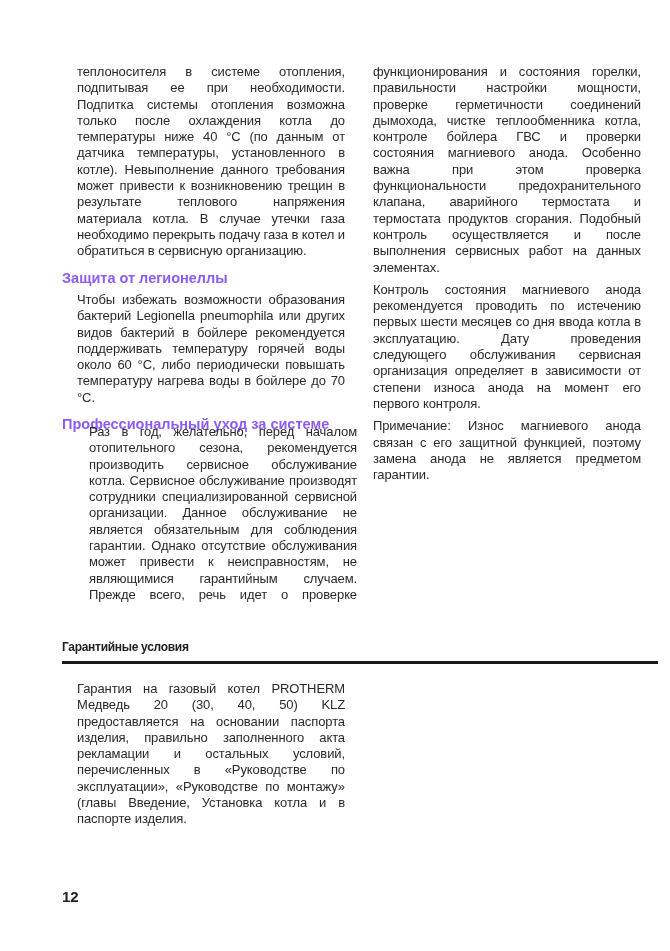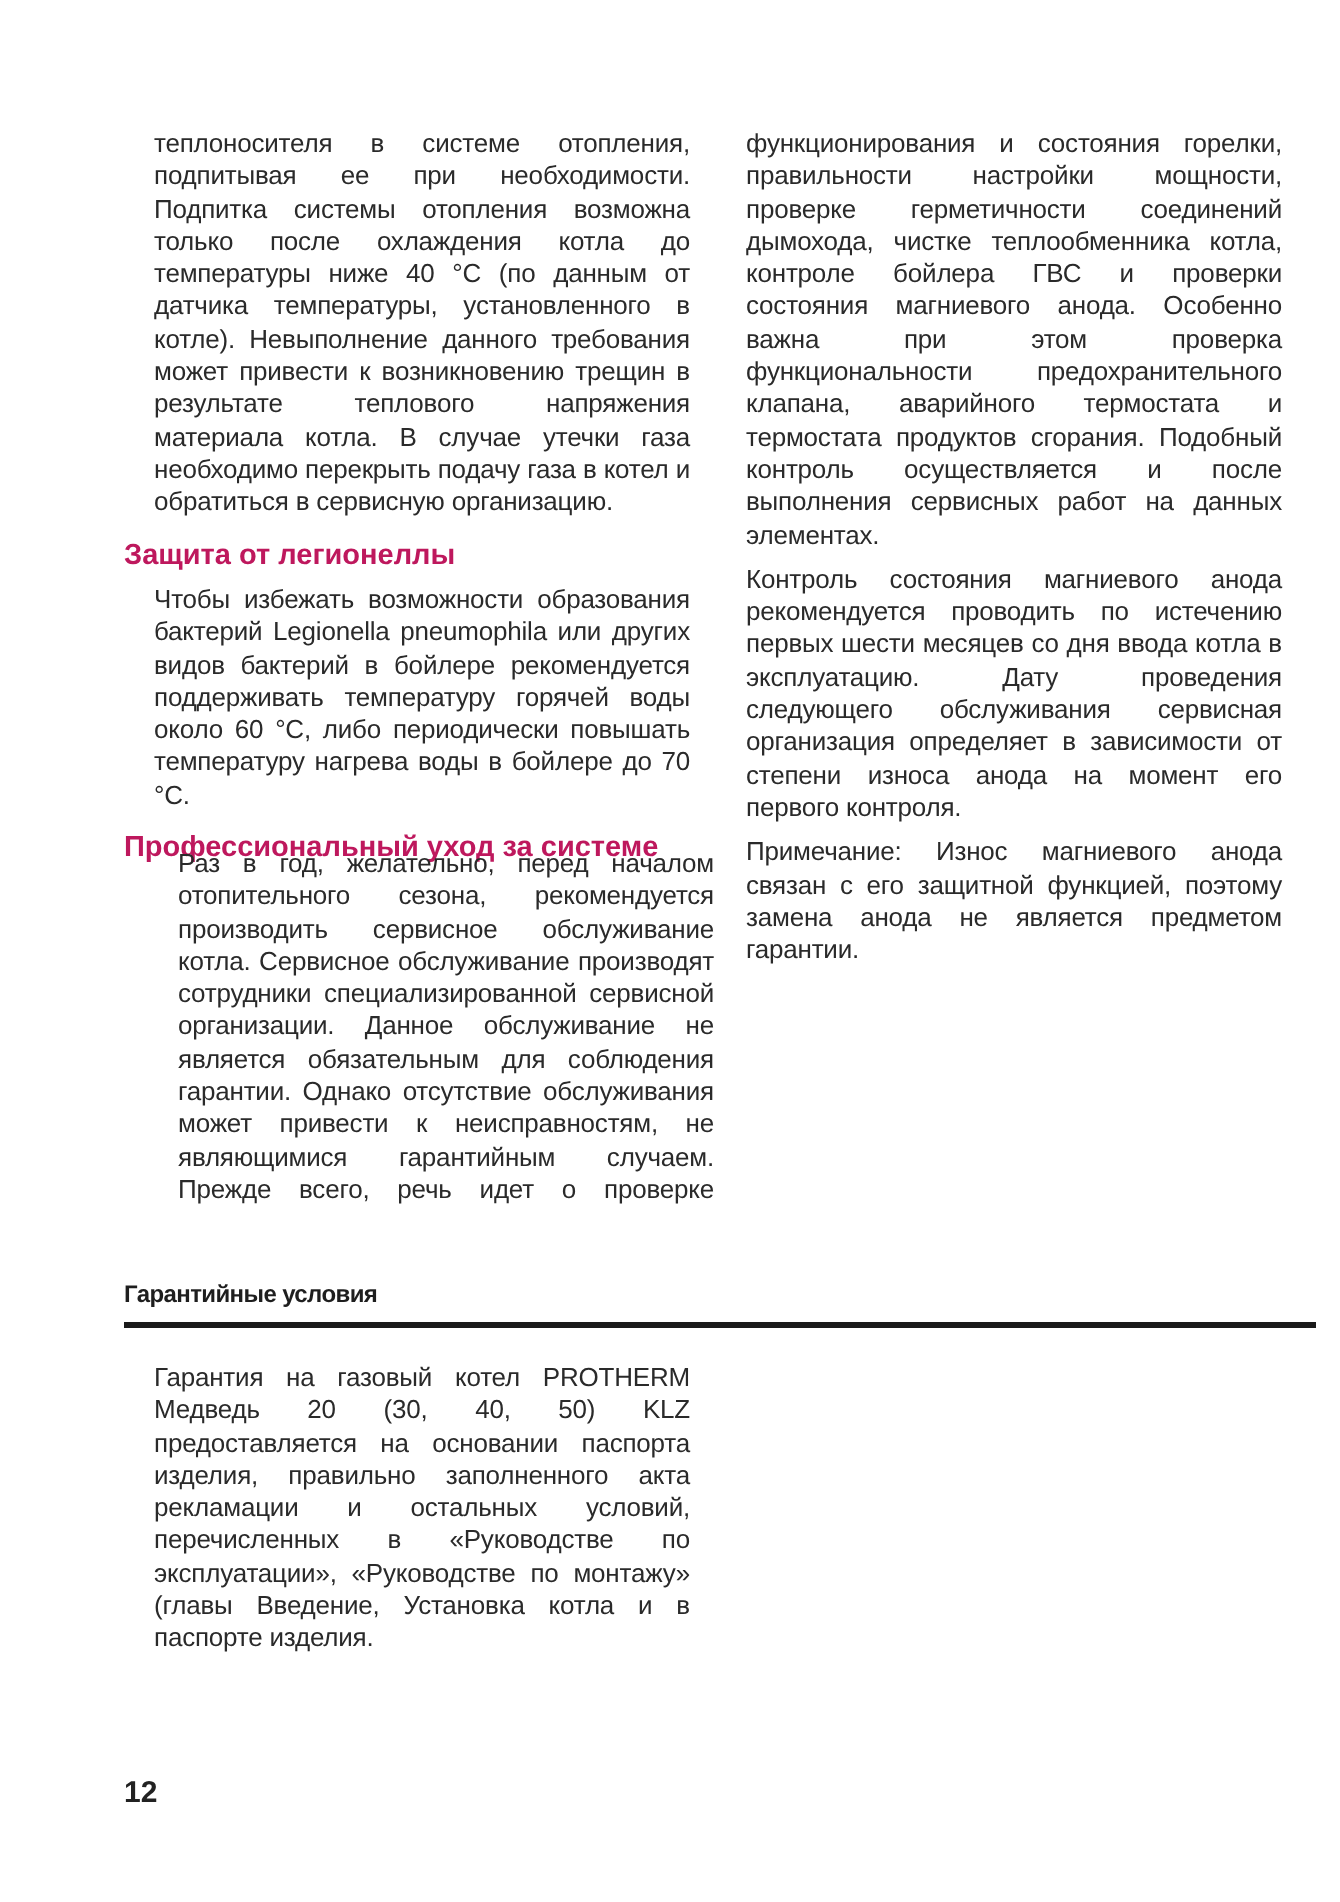--- a/index.html
+++ b/index.html
@@ -8,21 +8,21 @@
       font-family: "Liberation Sans", sans-serif; color: #2a2a2a;
     }
     .page { position: absolute; left: 0; top: 0; width: 670px; height: 951px; }
     .col { position: absolute; }
     .p {
       font-size: 13px; line-height: 16.3px; text-align: justify;
       margin: 0 0 6px 0; letter-spacing: -0.1px;
     }
     .h {
       font-size: 14.5px; font-weight: bold; margin: 0; line-height: 18px;
-      color: #be185d; position: absolute; left: 62px;
+      color: #8b5cf6; position: absolute; left: 62px;
     }
     .note-label { font-weight: normal; }
     .section-title {
       position: absolute; left: 62px; top: 636px; width: 596px;
       font-size: 12px; font-weight: bold; color: #1e1e1e;
       border-bottom: 3px solid #1a1a1a; padding-bottom: 3px; line-height: 22px;
       letter-spacing: -0.3px;
     }
     .page-number {
       position: absolute; left: 62px; top: 888px; font-size: 15px;

